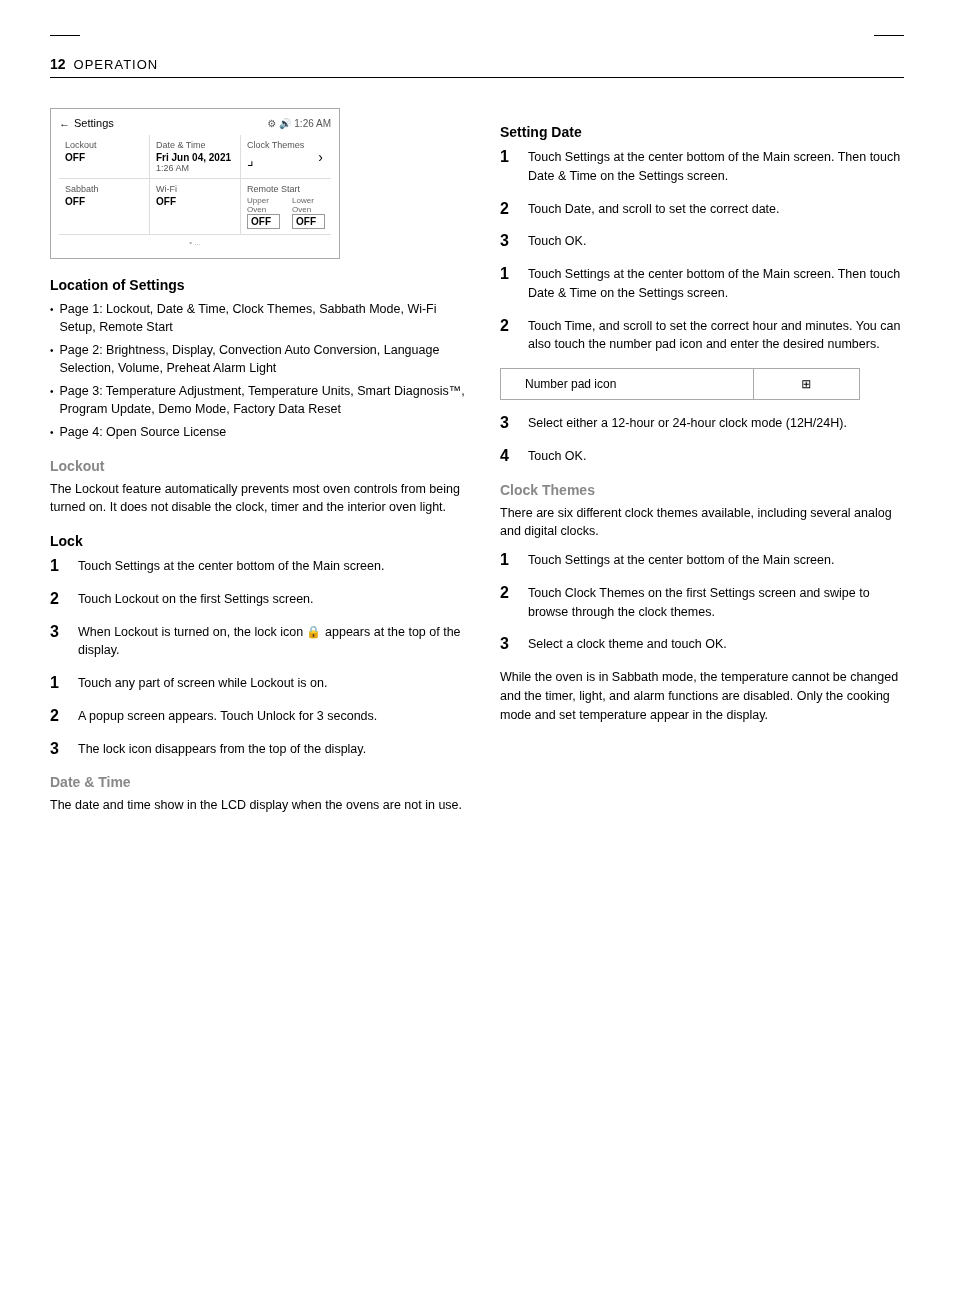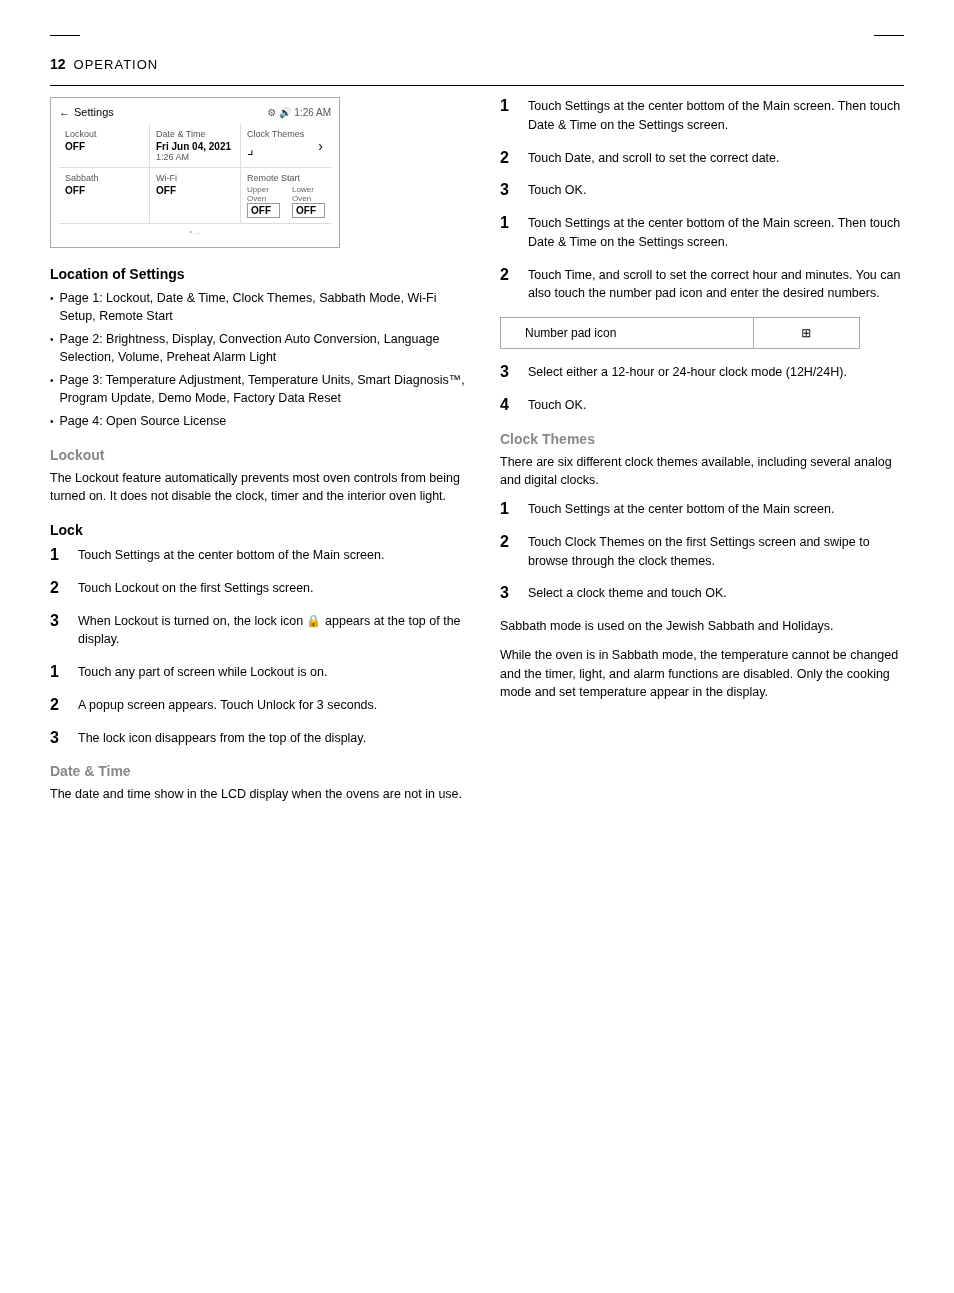--- a/index.html
+++ b/index.html
@@ -23,23 +23,23 @@
       width: 30px;
       height: 1px;
       background: #000;
       margin-top: 5px;
     }
 
     
     .page-header {
       display: flex;
       align-items: baseline;
-      margin-bottom: 11px;
+      margin-bottom: 30px;
       border-bottom: 1px solid #000;
-      padding-bottom: 13px;
+      padding-bottom: 5px;
     }
     .page-number {
       font-weight: bold;
       font-size: 14px;
       margin-right: 8px;
     }
     .page-title-header {
       font-size: 13px;
       letter-spacing: 1px;
     }
@@ -359,20 +359,21 @@
     <div>
       <div class="section-heading-colored">Date &amp; Time</div>
       <p class="para">The date and time show in the LCD display when the ovens are not in use.</p>
     </div>
 
   </div>
 
   <div class="right-col">
 
     <div>
+      <div class="section-heading">Setting Date</div>
 
       <div class="step">
         <span class="step-number">1</span>
         <span class="step-text">Touch Settings at the center bottom of the Main screen. Then touch Date &amp; Time on the Settings screen.</span>
       </div>
       <div class="step">
         <span class="step-number">2</span>
         <span class="step-text">Touch Date, and scroll to set the correct date.</span>
       </div>
       <div class="step">
@@ -425,18 +426,17 @@
         <span class="step-number">2</span>
         <span class="step-text">Touch Clock Themes on the first Settings screen and swipe to browse through the clock themes.</span>
       </div>
       <div class="step">
         <span class="step-number">3</span>
         <span class="step-text">Select a clock theme and touch OK.</span>
       </div>
     </div>
 
     <div>
-      <p class="para">Sabbath mode is used on the Jewish Sabbath and Holidays.</p>
       <p class="para">While the oven is in Sabbath mode, the temperature cannot be changed and the timer, light, and alarm functions are disabled. Only the cooking mode and set temperature appear in the display.</p>
     </div>
 
   </div>
 </div>
 
 </body></html>

